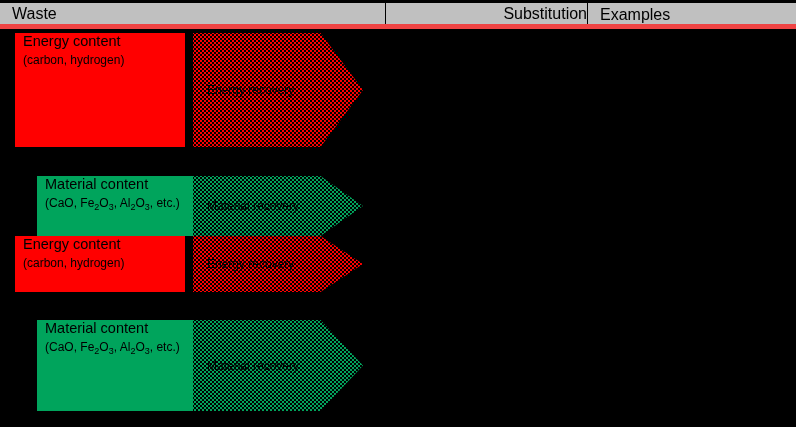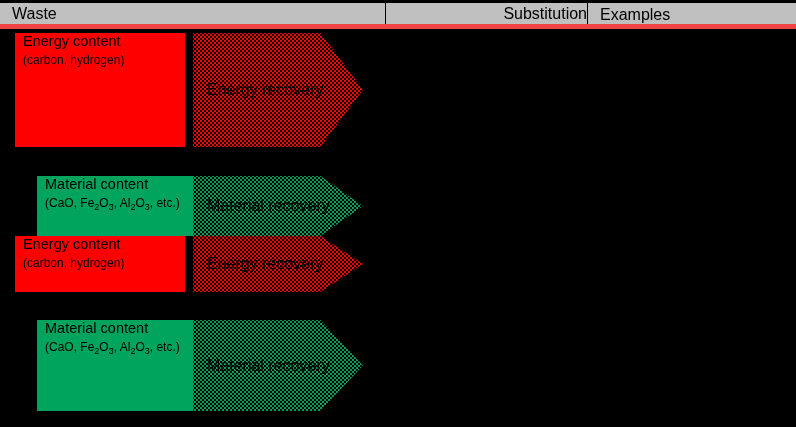--- a/index.html
+++ b/index.html
@@ -35,21 +35,21 @@
   #box2{top:176px;height:60px;}
   #box3{top:236px;height:56px;}
   #box4{top:320px;height:91px;}
 
   
   .arrow{position:absolute;left:193px;
          -webkit-clip-path:polygon(0 0,75% 0,100% 50%,75% 100%,0 100%);
          clip-path:polygon(0 0,75% 0,100% 50%,75% 100%,0 100%);
          display:flex;align-items:center;}
   .arrow .dither{position:absolute;inset:0;}
-  .arrow .lbl{position:relative;z-index:2;color:#000;font-size:16px;
+  .arrow .lbl{position:relative;z-index:2;color:#000;font-size:12px;
               white-space:nowrap;padding-left:14px;mix-blend-mode:normal;text-align:center;}
 
   .dither-red{
     background-image:
       radial-gradient(#ff0000 0.9px, transparent 1px),
       radial-gradient(#ff0000 0.9px, transparent 1px);
     background-size:4px 4px,4px 4px;
     background-position:0 0,2px 2px;
     background-color:#000;
   }

